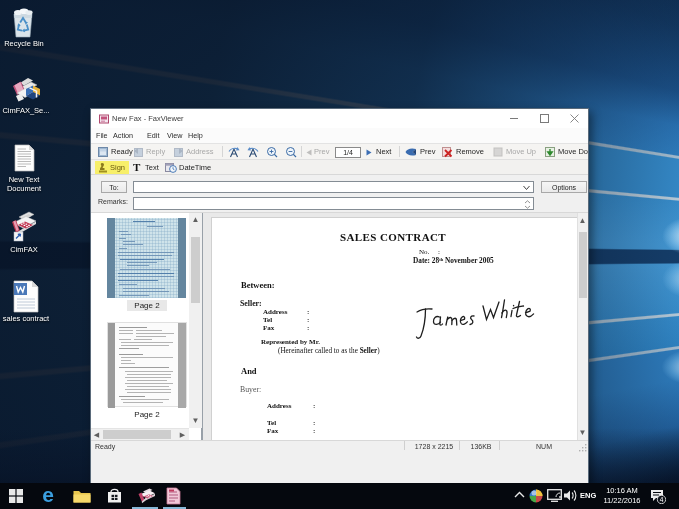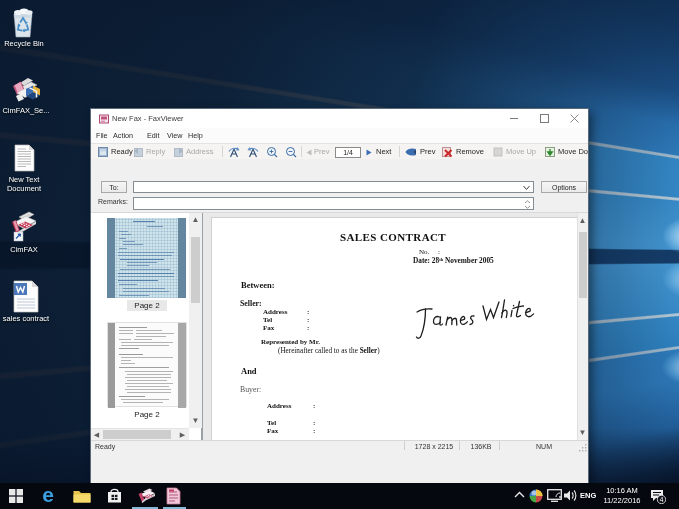--- a/index.html
+++ b/index.html
@@ -237,20 +237,37 @@
       <div class="tbtxt" style="left:365px">Remove</div>
       <svg style="position:absolute;left:402px;top:3px" width="10" height="10" opacity="0.5">
           <rect x="1" y="1" width="8" height="8" fill="#b8b8b8" stroke="#909090"></rect>
         </svg>
       <div class="tbtxt gray" style="left:415px">Move Up</div>
       <svg style="position:absolute;left:454px;top:3px" width="10" height="10">
           <rect x="0.5" y="0.5" width="9" height="9" fill="#e8f0e4" stroke="#88a080"></rect>
           <path d="M5 2 L5 6 M5 8 L2.8 5 L7.2 5 Z" stroke="#2e8a2e" stroke-width="1.4" fill="#2e8a2e"></path>
         </svg>
       <div class="tbtxt" style="left:467px">Move Do</div>
+    </div>
+    <div class="tb2">
+      <div style="position:absolute;left:4px;top:1px;width:34px;height:13px;background:#f7ef6a;"></div>
+      <svg style="position:absolute;left:7px;top:2px" width="10" height="11">
+          <path d="M4 1 C 6 1 6.5 2.5 5.5 4 L4.5 6 L6.5 6 L6.5 8 L2 8 L2 6.5 L3.5 4 C 2.5 2.5 2.5 1 4 1 Z" fill="#8a7a1e"></path>
+          <rect x="1" y="8.5" width="8" height="2" fill="#a09020"></rect>
+        </svg>
+      <div class="tbtxt" style="left:19px;color:#6a5a10">Sign</div>
+      <div style="position:absolute;left:42px;top:0px;font-family:'Liberation Serif',serif;font-weight:bold;font-size:11px;line-height:15px;color:#111">T</div>
+      <div class="tbtxt" style="left:54px">Text</div>
+      <svg style="position:absolute;left:74px;top:2px" width="12" height="11">
+          <rect x="0.5" y="1.5" width="8" height="8" fill="#e8e8ee" stroke="#8a8aa0"></rect>
+          <rect x="0.5" y="1.5" width="8" height="2.2" fill="#a0a0b8"></rect>
+          <circle cx="8" cy="7" r="3.4" fill="#f2f6fa" stroke="#3a6eb0" stroke-width="0.9"></circle>
+          <path d="M8 5.2 L8 7 L9.4 7.8" stroke="#3a6eb0" stroke-width="0.8" fill="none"></path>
+        </svg>
+      <div class="tbtxt" style="left:88px">DateTime</div>
     </div>
     <div class="fields">
       <div class="btn" style="left:10px; top:6px; width:26px; height:12px; line-height:11px;">To:</div>
       <div class="inp" style="left:42px; top:6px; width:401px; height:12px;">
         <svg style="position:absolute;right:3px;top:3px" width="7" height="6">
             <path d="M0.5 1 L3.5 4.5 L6.5 1" fill="none" stroke="#444" stroke-width="1"></path>
           </svg>
       </div>
       <div class="btn" style="left:450px; top:6px; width:46px; height:12px; line-height:11px;">Options</div>
       <div style="position:absolute; left:7px; top:23px; font-size:7px; color:#333;">Remarks:</div>

